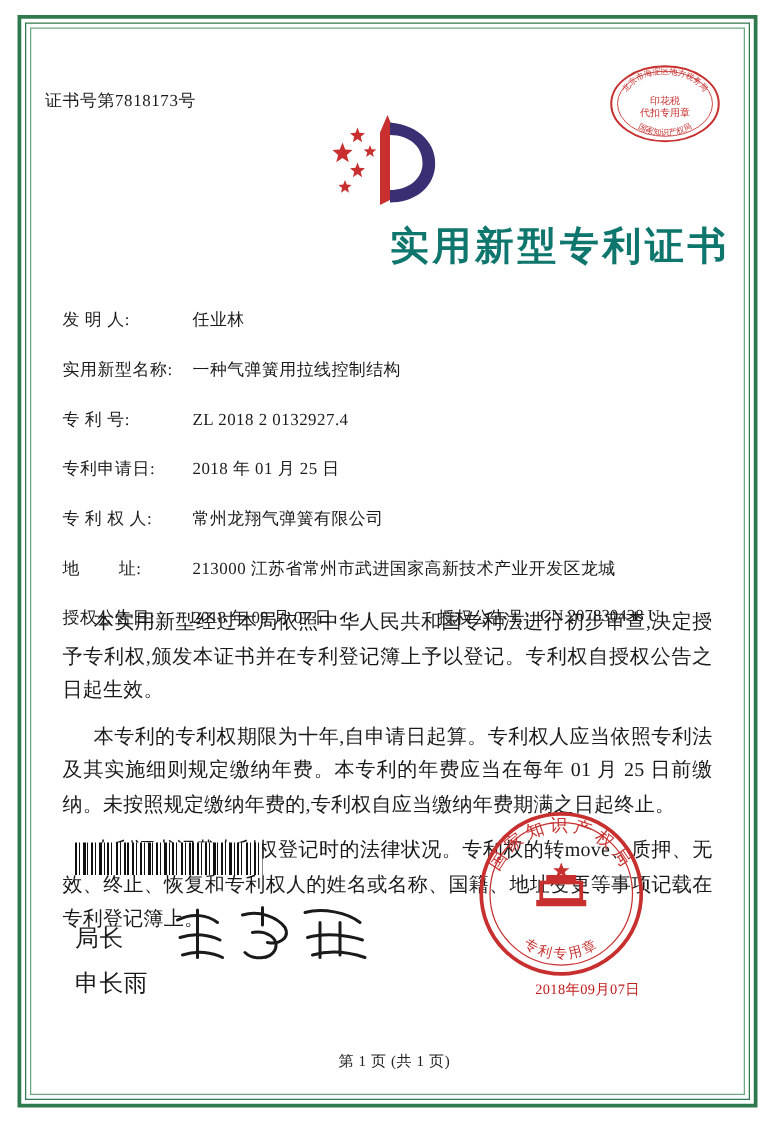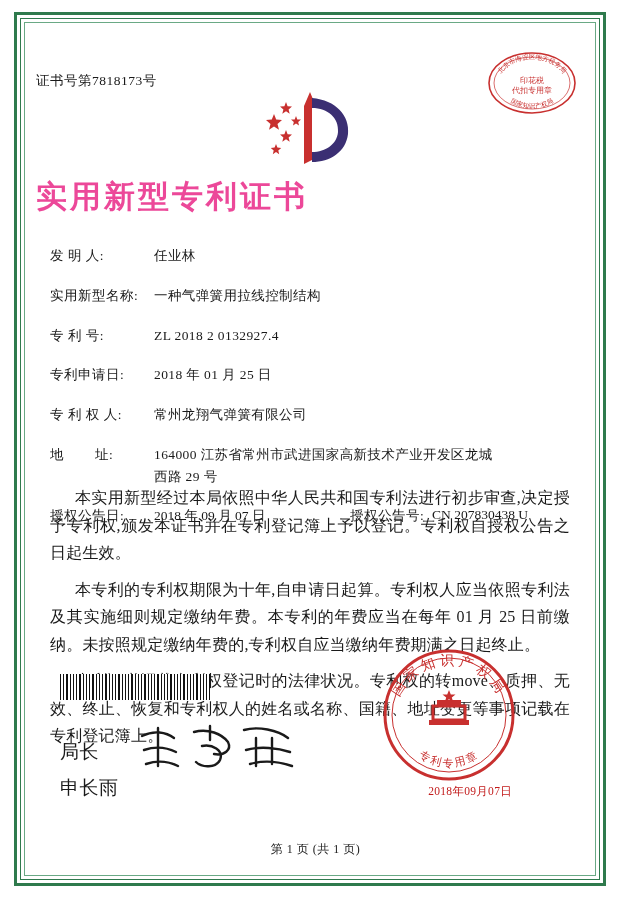--- a/index.html
+++ b/index.html
@@ -85,25 +85,25 @@
     top: 52px;
     width: 116px;
     height: 86px;
   }
 
   .doc-title {
     position: absolute;
     left: 0;
     right: 0;
     top: 142px;
-    text-align: left;
+    text-align: right;
     font-size: 31px;
     font-weight: bold;
     letter-spacing: 3px;
-    color: #ec4899;
+    color: #0f766e;
     font-family: "Liberation Serif", serif;
   }
 
   
   .fields {
     position: absolute;
     left: 14px;
     right: 14px;
     top: 212px;
   }
@@ -295,22 +295,21 @@
       </div>
 
       <div class="row">
         <div class="label">专 利 权 人:</div>
         <div class="value">常州龙翔气弹簧有限公司</div>
       </div>
 
       <div class="row">
         <div class="label">地        址:</div>
         <div class="value">
-          <span>164000  江苏省常州市武进国家高新技术产业开发区龙城</span>
-          <span class="line2">西路 29 号</span>
+          <span>213000  江苏省常州市武进国家高新技术产业开发区龙城</span>
         </div>
       </div>
 
       <div class="row-split">
         <div class="cell left">
           <div class="label">授权公告日:</div>
           <div class="value">2018 年 09 月 07 日</div>
         </div>
         <div class="cell">
           <div class="label narrow">授权公告号:</div>

